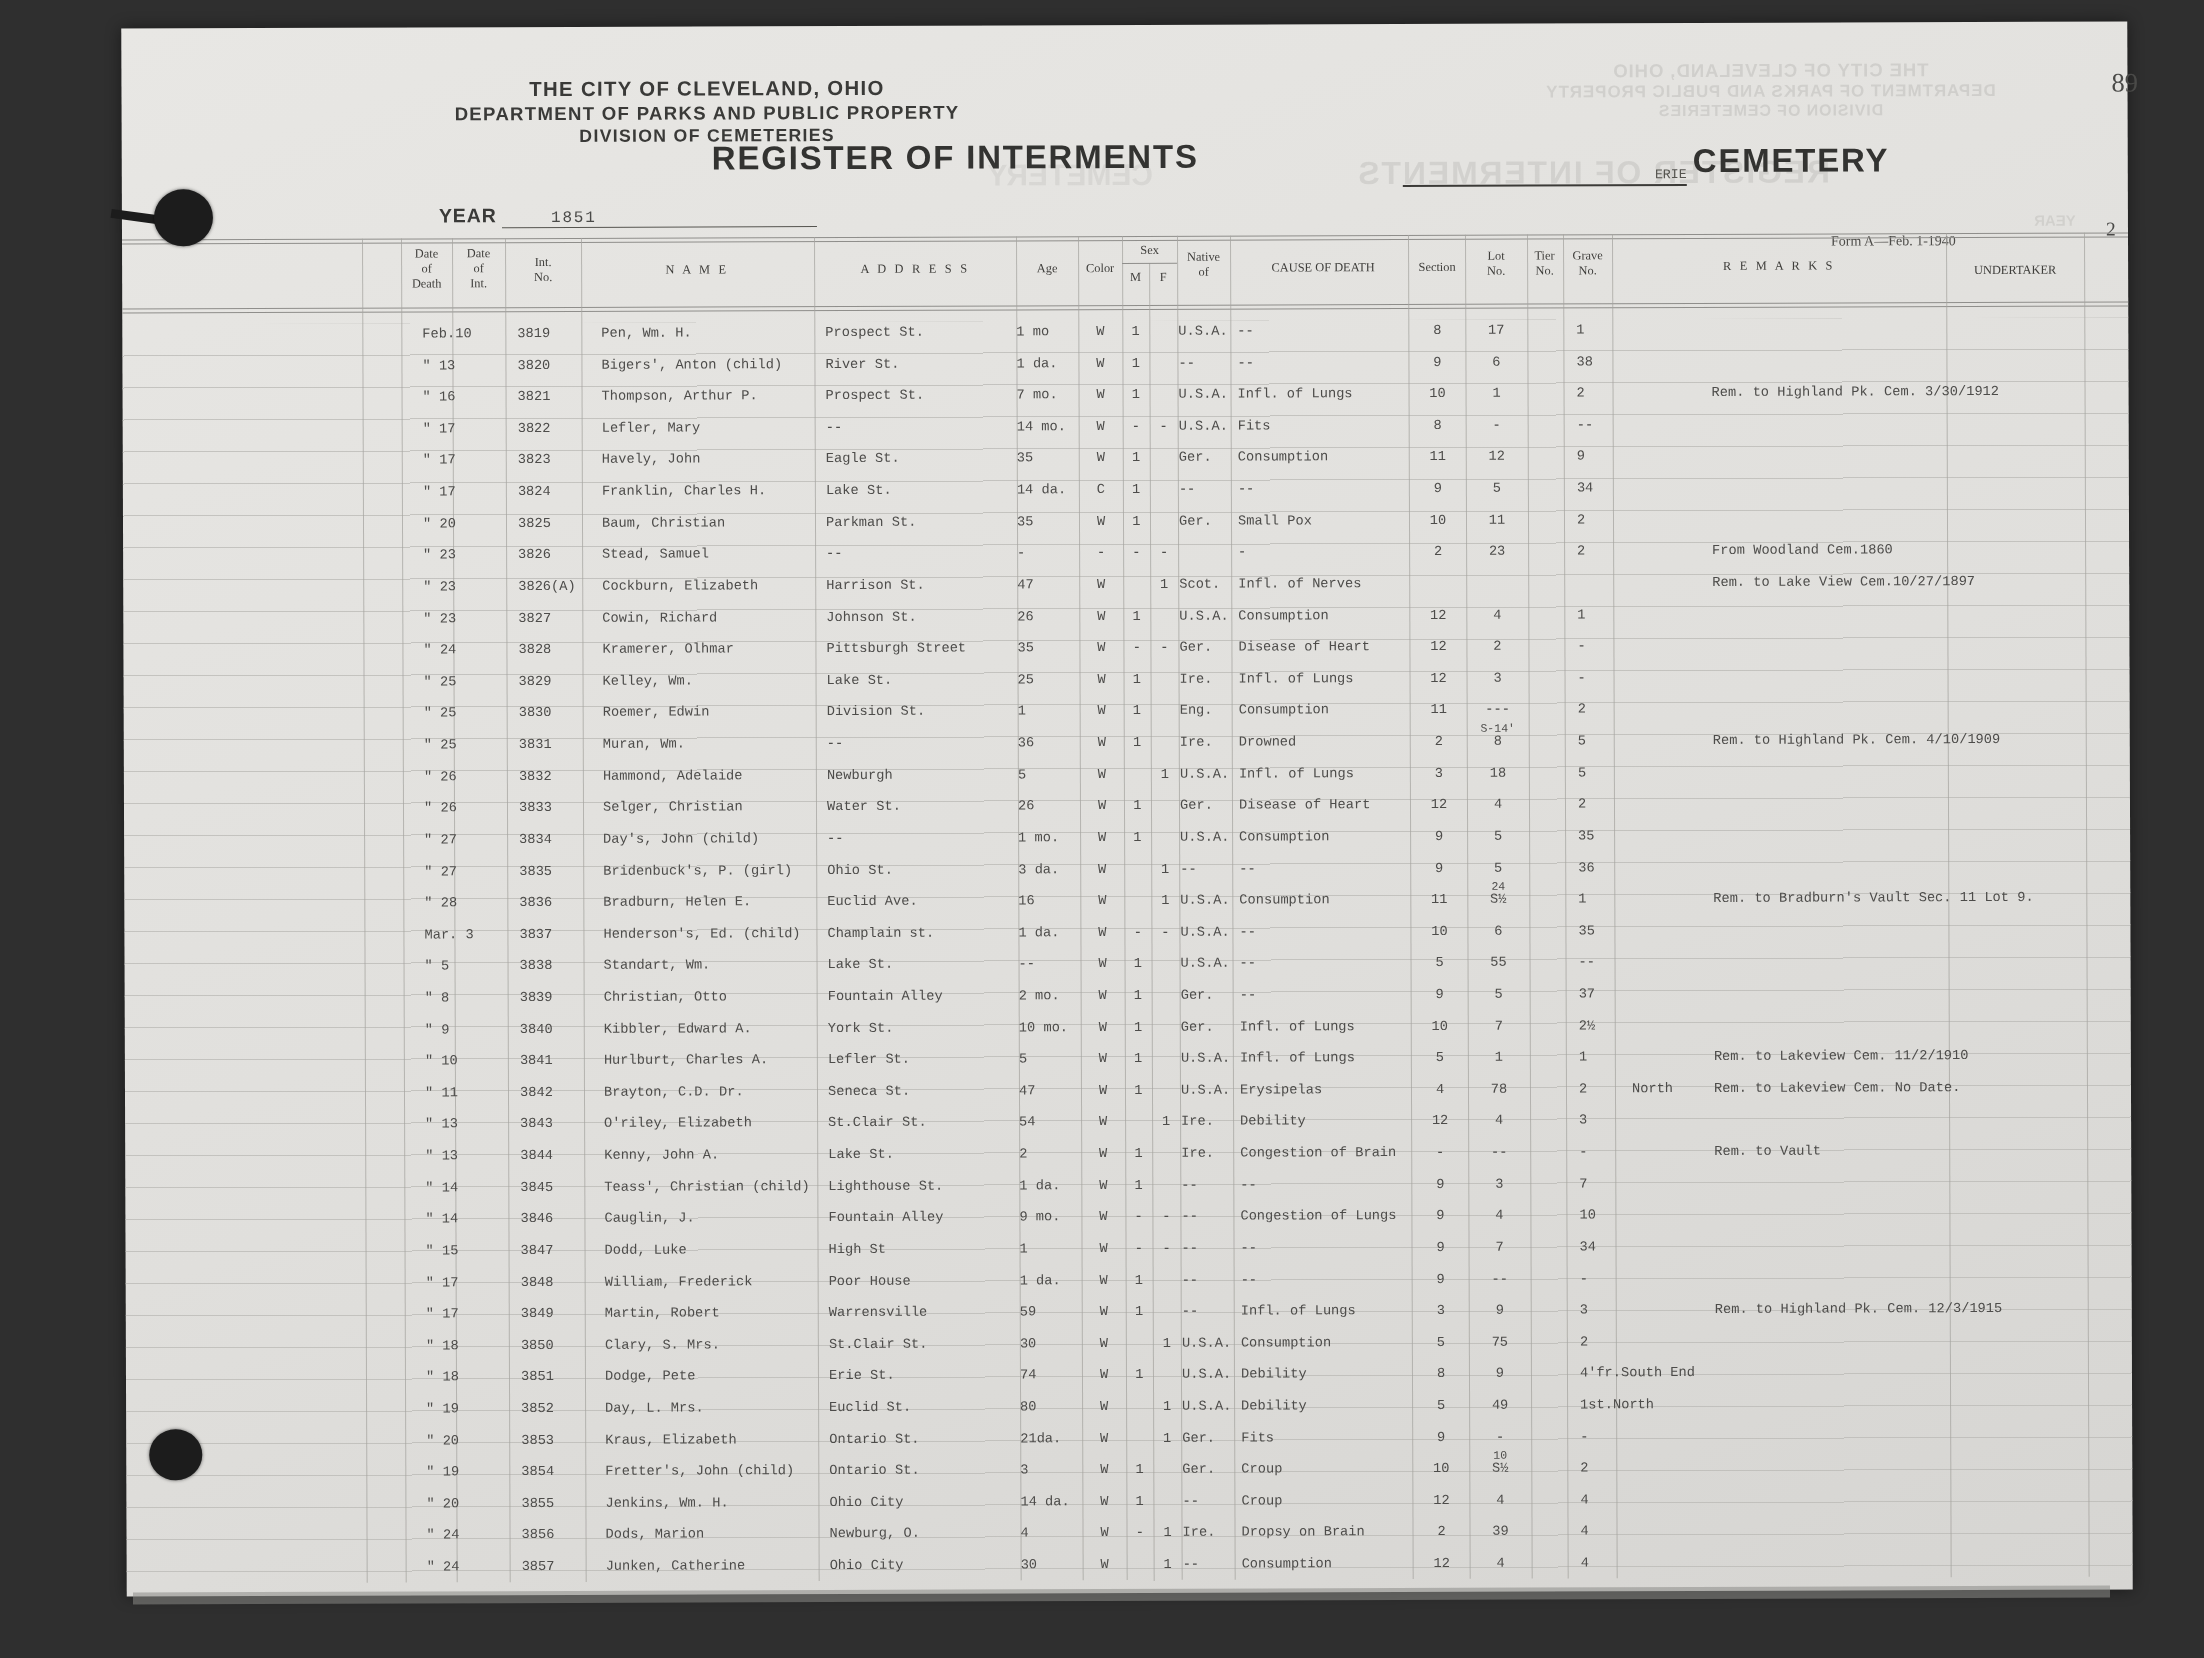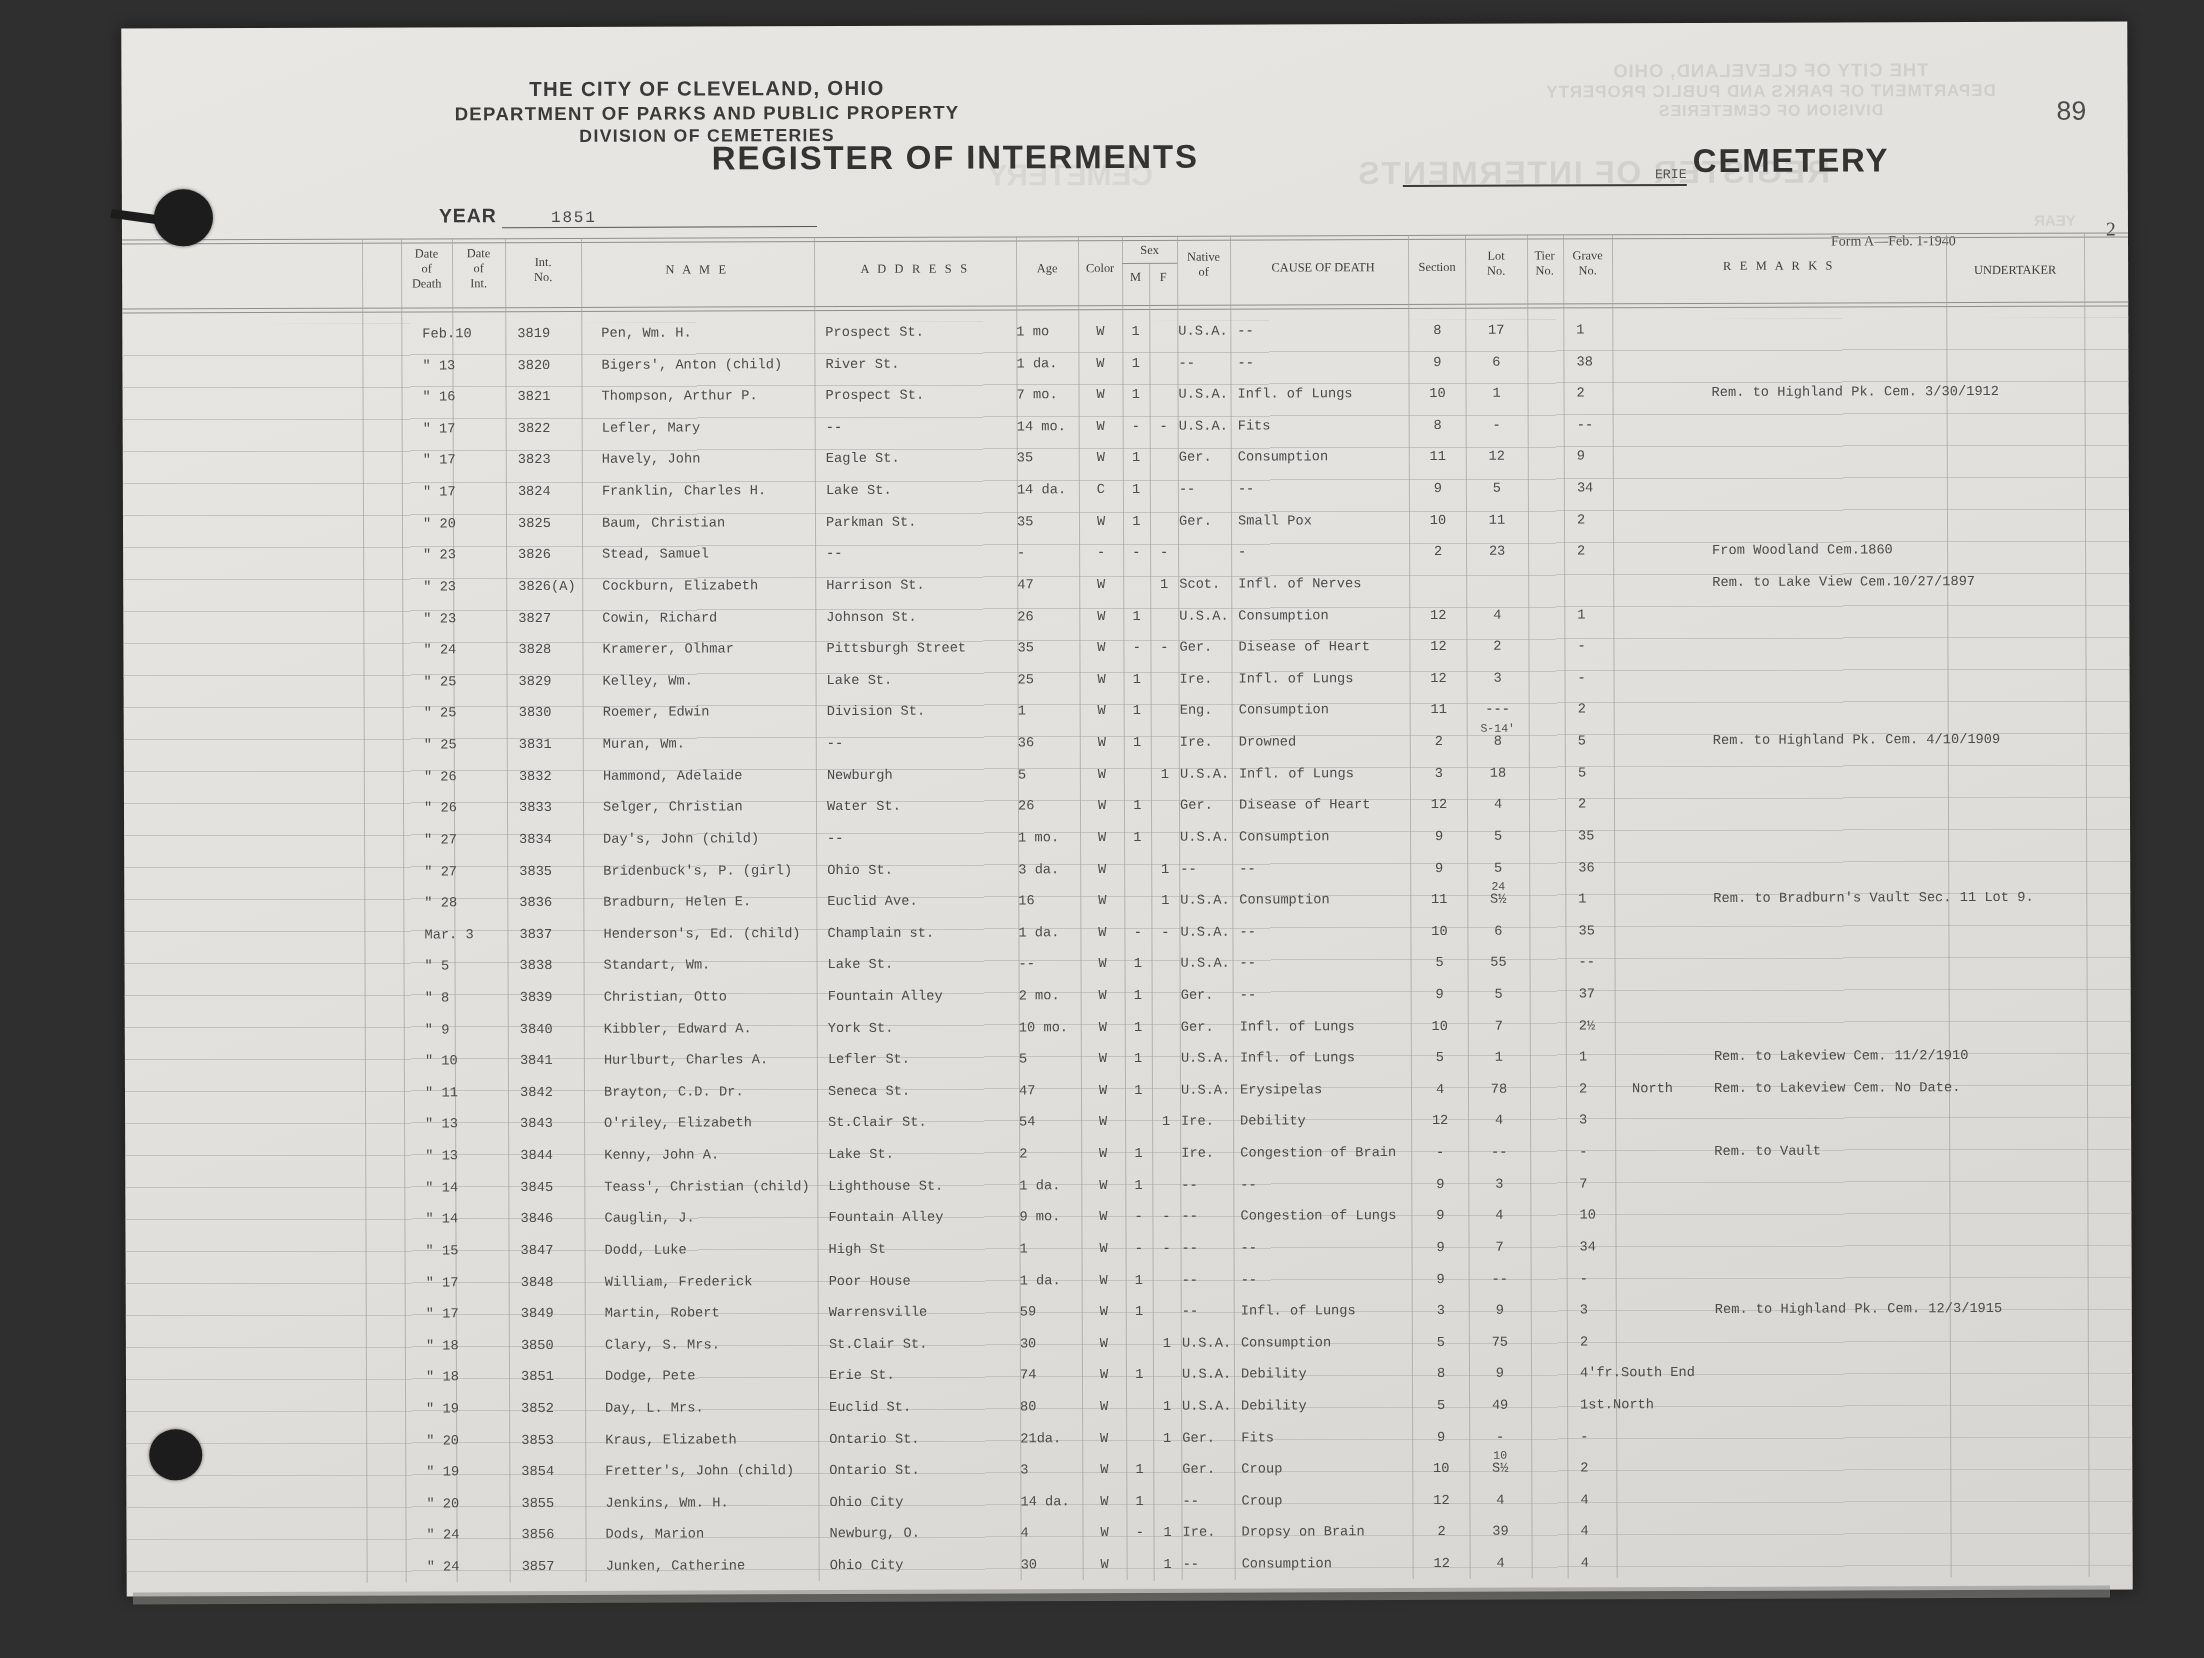--- a/index.html
+++ b/index.html
@@ -32,21 +32,21 @@
   .doc-title{position:absolute;left:550px;top:113px;width:567px;text-align:center;
     font-size:33px;font-weight:bold;letter-spacing:1.8px;color:#333331;}
   .year-row{position:absolute;left:317px;top:177px;font-size:19.5px;font-weight:bold;color:#3a3a38;letter-spacing:0.9px;}
   .year-line{display:inline-block;width:266px;border-bottom:1.8px solid #55544f;margin-left:5.3px;
     font-family:"Liberation Mono",monospace;font-weight:normal;font-size:16px;color:#4a4a48;
     text-align:left;padding-left:49px;letter-spacing:1.8px;}
   .cem-underline{position:absolute;left:1281px;top:144px;width:284px;border-bottom:2.7px solid #3c3b38;
     text-align:right;font-family:"Liberation Mono",monospace;font-size:13.3px;color:#55544f;padding-bottom:1.8px;}
   .cem-label{position:absolute;left:1571px;top:119px;font-size:33px;font-weight:bold;letter-spacing:1.8px;color:#333331;}
   .form-note{position:absolute;left:1709px;top:211px;font-family:"Liberation Serif",serif;font-size:14px;color:#4c4b48;}
-  .photo-pn{position:absolute;left:1935px;top:46px;font-size:26.6px;color:#4a4a48;font-family:Liberation Sans, sans-serif;margin-top:28px;}
+  .photo-pn{position:absolute;left:1990px;top:46px;font-size:26.6px;color:#4a4a48;font-family:Liberation Serif, serif;}
   .sheet-n{position:absolute;left:1984px;top:197px;font-size:19.5px;color:#4a4a48;font-family:"Liberation Serif",serif;}
   
   .ghost{position:absolute;transform:scaleX(-1);color:#6d6c68;pointer-events:none;text-align:center;}
   .ghost-hdr{left:1330px;top:37px;width:638px;opacity:.16;font-weight:bold;}
   .ghost-hdr div{letter-spacing:0.9px;}
   .gh1{font-size:18.6px;} .gh2{font-size:17px;} .gh3{font-size:16px;}
   .ghost-title{left:1179px;top:131px;width:585px;opacity:.14;font-size:32px;font-weight:bold;letter-spacing:1.8px;}
   .ghost-cem{left:709px;top:133px;width:479px;opacity:.10;font-size:30px;font-weight:bold;}
   .ghost-year{left:1880px;top:190px;width:106px;opacity:.14;font-size:15px;font-weight:bold;}
   

